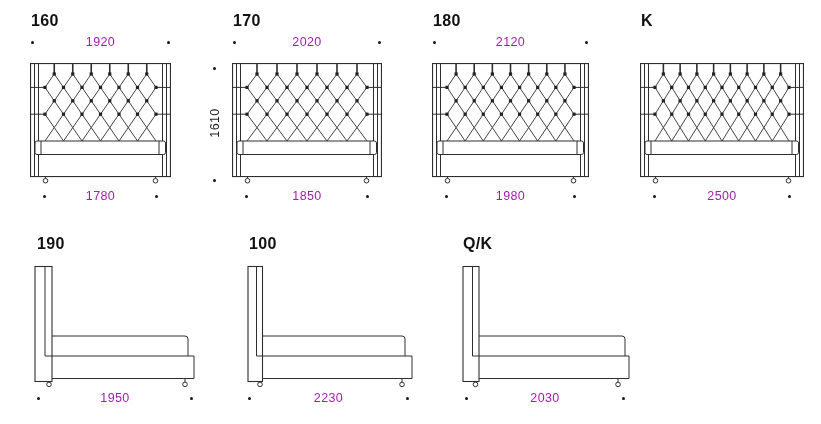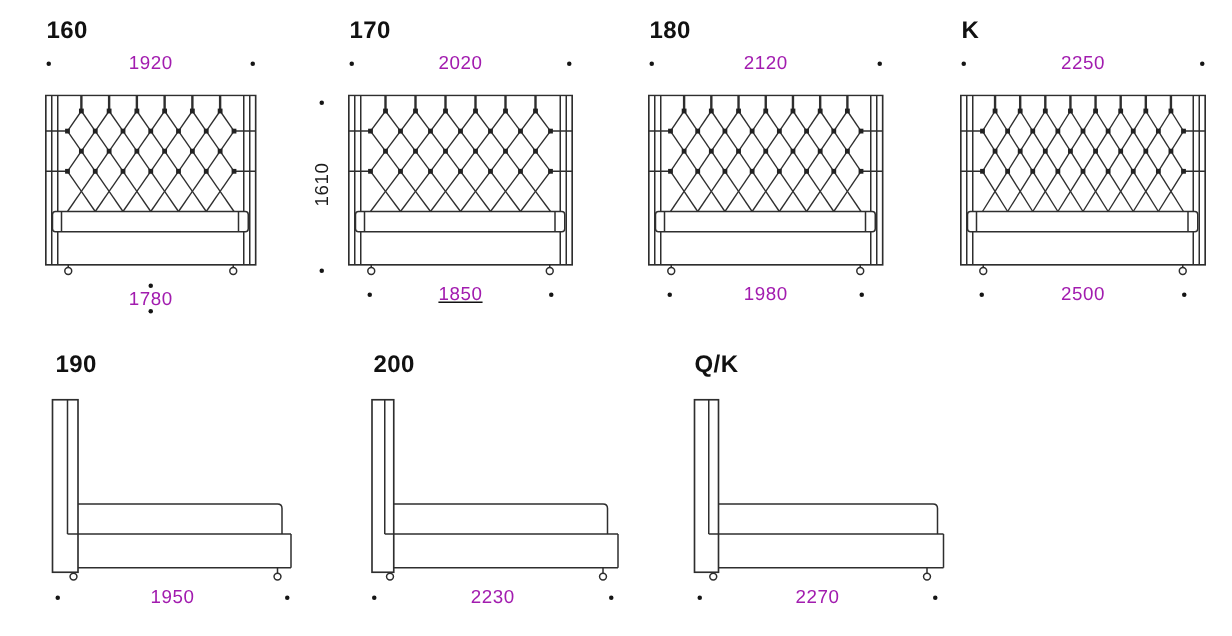--- a/index.html
+++ b/index.html
@@ -150,21 +150,21 @@
           <rect x="105.9" y="49.6" width="3.2" height="3.2" fill="#222"></rect>
           <rect x="124.4" y="49.6" width="3.2" height="3.2" fill="#222"></rect>
           <rect x="5" y="78" width="130.5" height="13.5" rx="2" fill="#fff" stroke="#2e2e2e" stroke-width="1"></rect>
           <line x1="11" y1="78" x2="11" y2="91.5" stroke="#2e2e2e" stroke-width="1"></line>
           <line x1="129" y1="78" x2="129" y2="91.5" stroke="#2e2e2e" stroke-width="1"></line>
           <line x1="15.5" y1="113.55" x2="15.5" y2="115.2" stroke="#2e2e2e" stroke-width="1"></line>
           <circle cx="15.5" cy="117.7" r="2.3" fill="none" stroke="#2e2e2e" stroke-width="1"></circle>
           <line x1="125.5" y1="113.55" x2="125.5" y2="115.2" stroke="#2e2e2e" stroke-width="1"></line>
           <circle cx="125.5" cy="117.7" r="2.3" fill="none" stroke="#2e2e2e" stroke-width="1"></circle>
         </svg></div>
-    <div class="dim dim-bottom" style="width:115px;flex-direction:column;">
+    <div class="dim dim-bottom" style="width:115px;">
       <span class="dot"></span>
       <span class="dimtext">1780</span>
       <span class="dot"></span>
     </div>
   </div>
 
   <div class="diagram" style="left:232px;width:150px;">
     <div class="dlabel">170</div>
     <div class="dim dim-top" style="width:148px;">
       <span class="dot"></span>
@@ -274,21 +274,21 @@
           <rect x="113.4" y="49.6" width="3.2" height="3.2" fill="#222"></rect>
           <rect x="133.4" y="49.6" width="3.2" height="3.2" fill="#222"></rect>
           <rect x="5" y="78" width="139.5" height="13.5" rx="2" fill="#fff" stroke="#2e2e2e" stroke-width="1"></rect>
           <line x1="11" y1="78" x2="11" y2="91.5" stroke="#2e2e2e" stroke-width="1"></line>
           <line x1="138" y1="78" x2="138" y2="91.5" stroke="#2e2e2e" stroke-width="1"></line>
           <line x1="15.5" y1="113.55" x2="15.5" y2="115.2" stroke="#2e2e2e" stroke-width="1"></line>
           <circle cx="15.5" cy="117.7" r="2.3" fill="none" stroke="#2e2e2e" stroke-width="1"></circle>
           <line x1="134.5" y1="113.55" x2="134.5" y2="115.2" stroke="#2e2e2e" stroke-width="1"></line>
           <circle cx="134.5" cy="117.7" r="2.3" fill="none" stroke="#2e2e2e" stroke-width="1"></circle>
         </svg></div>
-    <div class="dim dim-bottom" style="width:124px;text-decoration:underline;">
+    <div class="dim dim-bottom" style="width:124px;">
       <span class="dot"></span>
       <span class="dimtext">1850</span>
       <span class="dot"></span>
     </div>
   </div>
 
   <div class="diagram" style="left:432px;width:157px;">
     <div class="dlabel">180</div>
     <div class="dim dim-top" style="width:155px;">
       <span class="dot"></span>
@@ -422,25 +422,20 @@
         </svg></div>
     <div class="dim dim-bottom" style="width:131px;">
       <span class="dot"></span>
       <span class="dimtext">1980</span>
       <span class="dot"></span>
     </div>
   </div>
 
   <div class="diagram" style="left:640px;width:164px;">
     <div class="dlabel">K</div>
-    <div class="dim dim-top" style="width:162px;">
-      <span class="dot"></span>
-      <span class="dimtext">2250</span>
-      <span class="dot"></span>
-    </div>
     <div class="draw draw-front"><svg width="166" height="126" viewBox="-1 0 166 126">
           <rect x="0.55" y="0.55" width="162.9" height="113" fill="none" stroke="#2e2e2e" stroke-width="1.1"></rect>
           <line x1="4.5" y1="0.55" x2="4.5" y2="113.55" stroke="#2e2e2e" stroke-width="1"></line>
           <line x1="8.5" y1="0.55" x2="8.5" y2="113.55" stroke="#2e2e2e" stroke-width="1"></line>
           <line x1="159.5" y1="0.55" x2="159.5" y2="113.55" stroke="#2e2e2e" stroke-width="1"></line>
           <line x1="155.5" y1="0.55" x2="155.5" y2="113.55" stroke="#2e2e2e" stroke-width="1"></line>
           <line x1="0.55" y1="24.4" x2="15" y2="24.4" stroke="#2e2e2e" stroke-width="1"></line>
           <line x1="149" y1="24.4" x2="163.45" y2="24.4" stroke="#2e2e2e" stroke-width="1"></line>
           <line x1="0.55" y1="51.2" x2="15" y2="51.2" stroke="#2e2e2e" stroke-width="1"></line>
           <line x1="149" y1="51.2" x2="163.45" y2="51.2" stroke="#2e2e2e" stroke-width="1"></line>
@@ -600,21 +595,21 @@
           <circle cx="151" cy="119.4" r="2.3" fill="none" stroke="#2e2e2e" stroke-width="1"></circle>
         </svg></div>
     <div class="dim dim-side" style="left:3px;width:156px;">
       <span class="dot"></span>
       <span class="dimtext">1950</span>
       <span class="dot"></span>
     </div>
   </div>
 
   <div class="diagram" style="left:247px;width:171px;">
-    <div class="dlabel" style="top:236px;left:2px;">200</div>
+    <div class="dlabel" style="top:236px;left:2px;">100</div>
     <div class="draw draw-side"><svg width="171" height="124" viewBox="-1 0 171 124">
           <rect x="1" y="1.5" width="14.5" height="115" fill="none" stroke="#2e2e2e" stroke-width="1.1"></rect>
           <line x1="9.5" y1="1.5" x2="9.5" y2="91" stroke="#2e2e2e" stroke-width="1"></line>
           <path d="M 15.5 71 H 155 Q 158 71 158 74 V 91" fill="none" stroke="#2e2e2e" stroke-width="1"></path>
           <line x1="9.5" y1="91" x2="165" y2="91" stroke="#2e2e2e" stroke-width="1"></line>
           <line x1="165" y1="91" x2="165" y2="113.5" stroke="#2e2e2e" stroke-width="1"></line>
           <line x1="15.5" y1="113.5" x2="165" y2="113.5" stroke="#2e2e2e" stroke-width="1"></line>
           <line x1="13" y1="116.5" x2="13" y2="117.2" stroke="#2e2e2e" stroke-width="1"></line>
           <circle cx="13" cy="119.4" r="2.3" fill="none" stroke="#2e2e2e" stroke-width="1"></circle>
           <line x1="155" y1="113.5" x2="155" y2="117.2" stroke="#2e2e2e" stroke-width="1"></line>
@@ -636,18 +631,18 @@
           <line x1="10.5" y1="91" x2="167" y2="91" stroke="#2e2e2e" stroke-width="1"></line>
           <line x1="167" y1="91" x2="167" y2="113.5" stroke="#2e2e2e" stroke-width="1"></line>
           <line x1="17" y1="113.5" x2="167" y2="113.5" stroke="#2e2e2e" stroke-width="1"></line>
           <line x1="13.5" y1="116.5" x2="13.5" y2="117.2" stroke="#2e2e2e" stroke-width="1"></line>
           <circle cx="13.5" cy="119.4" r="2.3" fill="none" stroke="#2e2e2e" stroke-width="1"></circle>
           <line x1="156" y1="113.5" x2="156" y2="117.2" stroke="#2e2e2e" stroke-width="1"></line>
           <circle cx="156" cy="119.4" r="2.3" fill="none" stroke="#2e2e2e" stroke-width="1"></circle>
         </svg></div>
     <div class="dim dim-side" style="left:3px;width:160px;">
       <span class="dot"></span>
-      <span class="dimtext">2270</span>
+      <span class="dimtext">2030</span>
       <span class="dot"></span>
     </div>
   </div>
 
 </div>
 
 </body></html>

